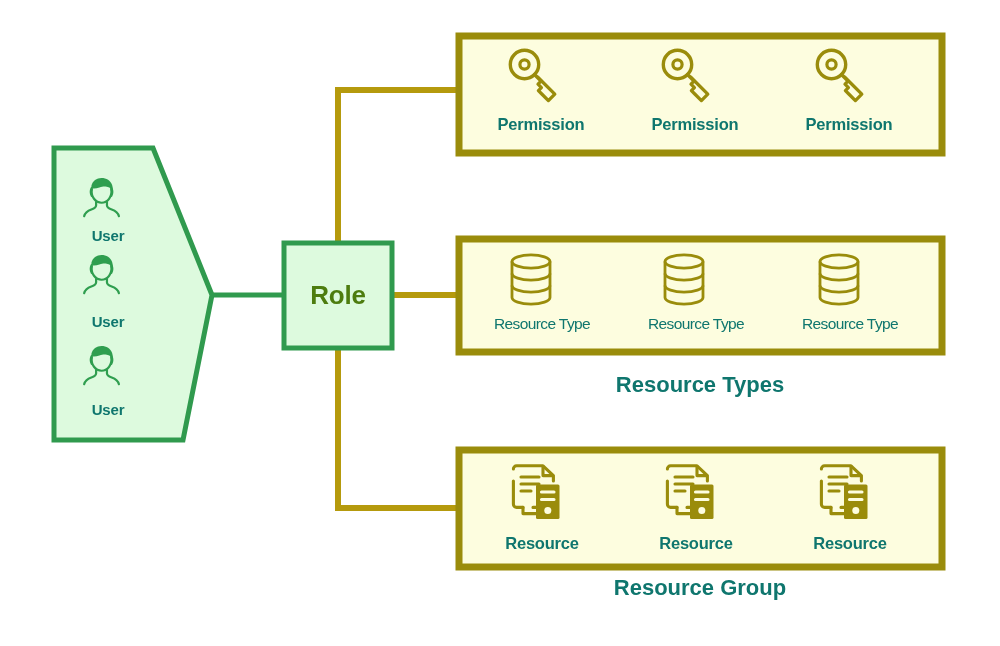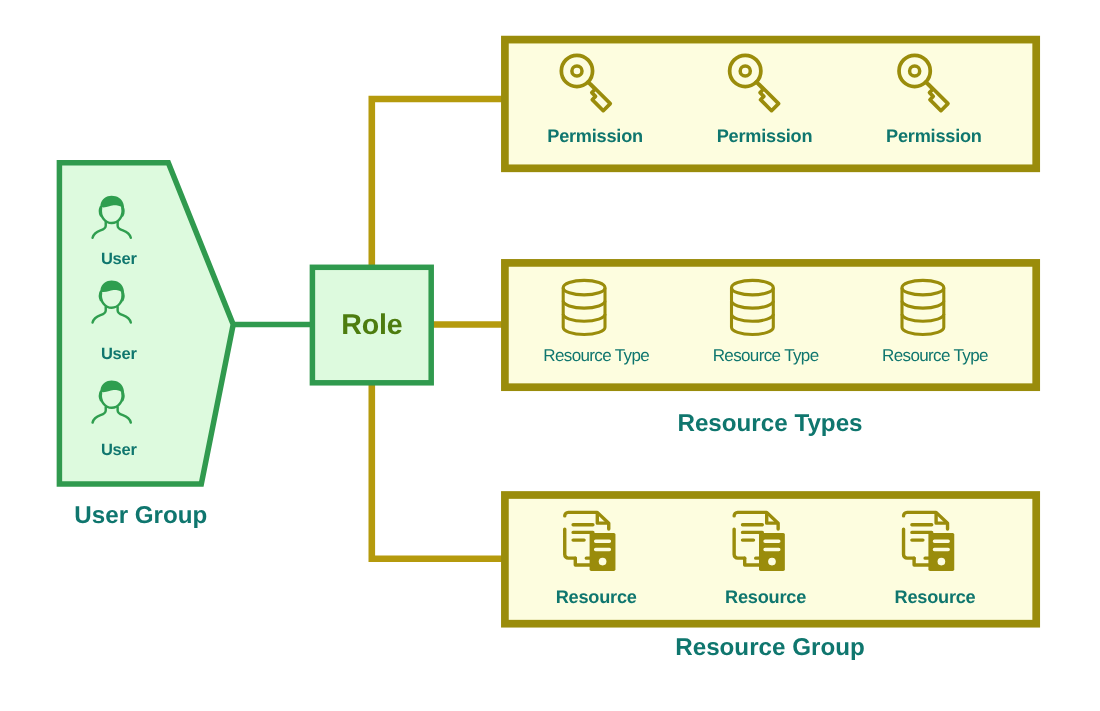--- a/index.html
+++ b/index.html
@@ -172,21 +172,20 @@
       </g>
     <g transform="translate(817,463)">
         <use href="#glyph-resource"></use>
       </g>
   </svg>
 
   <div class="txt user-label" style="left:68px; top:227px; width:80px;">User</div>
   <div class="txt user-label" style="left:68px; top:313px; width:80px;">User</div>
   <div class="txt user-label" style="left:68px; top:401px; width:80px;">User</div>
 
-  <div class="txt group-title" style="left:18px; top:455px; width:220px;">User Group</div>
 
   <div class="txt role-label" style="left:284px; top:280px; width:108px;">Role</div>
 
   <div class="txt item-label" style="left:478px; top:115px; width:126px;">Permission</div>
   <div class="txt item-label" style="left:632px; top:115px; width:126px;">Permission</div>
   <div class="txt item-label" style="left:786px; top:115px; width:126px;">Permission</div>
 
   <div class="txt item-label-sm" style="left:466px; top:315px; width:152px;">Resource Type</div>
   <div class="txt item-label-sm" style="left:620px; top:315px; width:152px;">Resource Type</div>
   <div class="txt item-label-sm" style="left:774px; top:315px; width:152px;">Resource Type</div>

